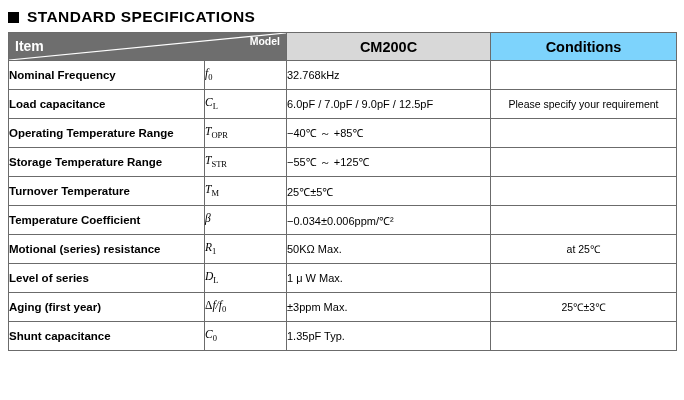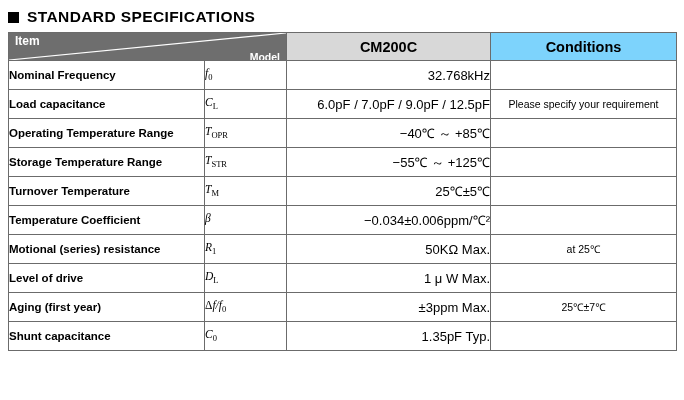--- a/index.html
+++ b/index.html
@@ -79,28 +79,28 @@
     pointer-events: none;
   }
   th.hdr-itemmodel .diag svg {
     display: block;
     width: 100%;
     height: 100%;
   }
   th.hdr-itemmodel .lbl-item {
     position: absolute;
     left: 6px;
-    bottom: 12px;
-    font-size: 12px;
+    bottom: 6px;
+    font-size: 14px;
     font-weight: bold;
   }
   th.hdr-itemmodel .lbl-model {
     position: absolute;
     right: 6px;
-    top: 18px;
+    top: 2px;
     font-size: 10.5px;
     font-weight: bold;
   }
   th.hdr-part {
     background: #d8d8d8;
     color: #000000;
     font-size: 14.5px;
     font-weight: bold;
     text-align: center;
   }
@@ -126,22 +126,22 @@
     font-family: "Liberation Serif", serif;
   }
   td.cell-symbol .sub {
     font-size: 8.5px;
     vertical-align: sub;
   }
   td.cell-symbol .ital {
     font-style: italic;
   }
   td.cell-value {
-    font-size: 13px;
-    text-align: right;
+    font-size: 11px;
+    text-align: left;
   }
   td.cell-cond {
     font-size: 10.5px;
     text-align: center;
   }
 </style>
 </head>
 <body>
 
 <div class="page">
@@ -211,30 +211,30 @@
           <td class="cell-value">−0.034±0.006ppm/℃²</td>
           <td class="cell-cond"></td>
         </tr>
         <tr>
           <td class="cell-item">Motional (series) resistance</td>
           <td class="cell-symbol"><span></span><span class="ital">R</span><span class="sub">1</span></td>
           <td class="cell-value">50KΩ Max.</td>
           <td class="cell-cond">at 25℃</td>
         </tr>
         <tr>
-          <td class="cell-item">Level of drive</td>
+          <td class="cell-item">Level of series</td>
           <td class="cell-symbol"><span></span><span class="ital">D</span><span class="sub">L</span></td>
           <td class="cell-value">1 μ W Max.</td>
           <td class="cell-cond"></td>
         </tr>
         <tr>
           <td class="cell-item">Aging (first year)</td>
           <td class="cell-symbol"><span>Δ</span><span class="ital">f/f</span><span class="sub">0</span></td>
           <td class="cell-value">±3ppm Max.</td>
-          <td class="cell-cond">25℃±7℃</td>
+          <td class="cell-cond">25℃±3℃</td>
         </tr>
         <tr>
           <td class="cell-item">Shunt capacitance</td>
           <td class="cell-symbol"><span></span><span class="ital">C</span><span class="sub">0</span></td>
           <td class="cell-value">1.35pF Typ.</td>
           <td class="cell-cond"></td>
         </tr>
       </tbody>
     </table>
   </div>

